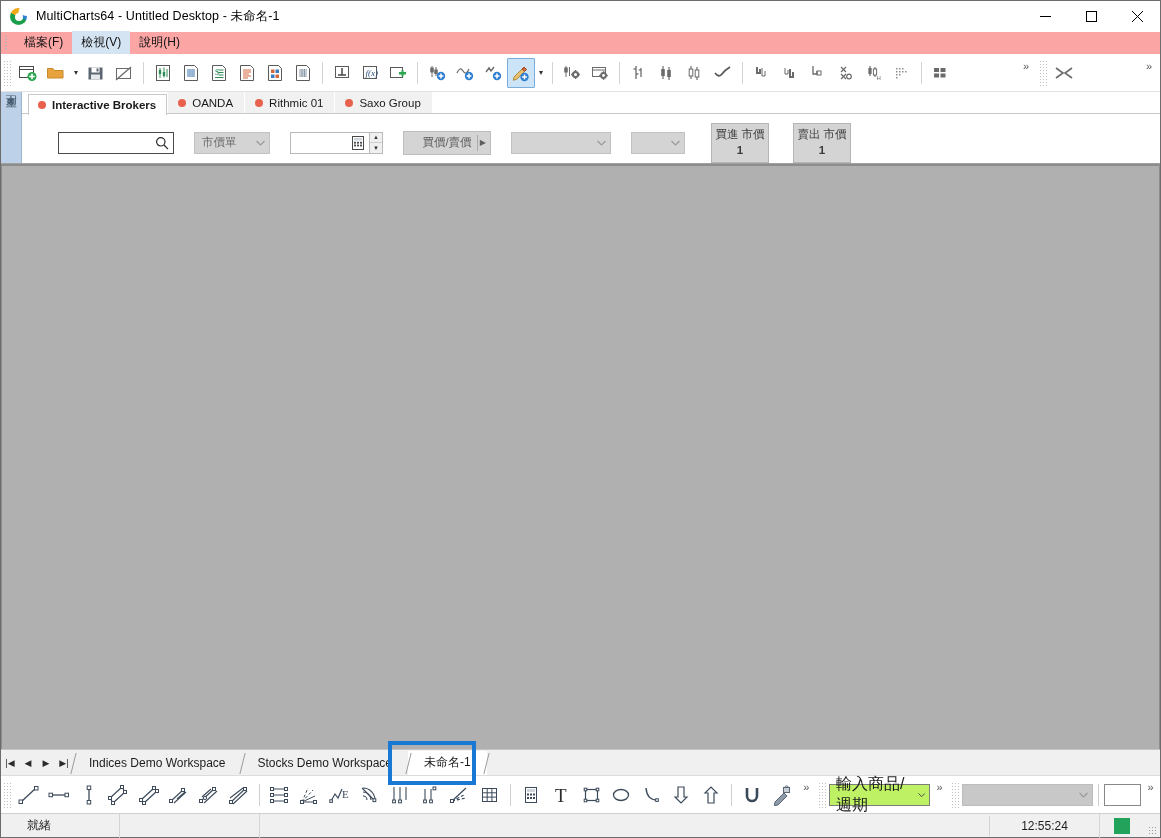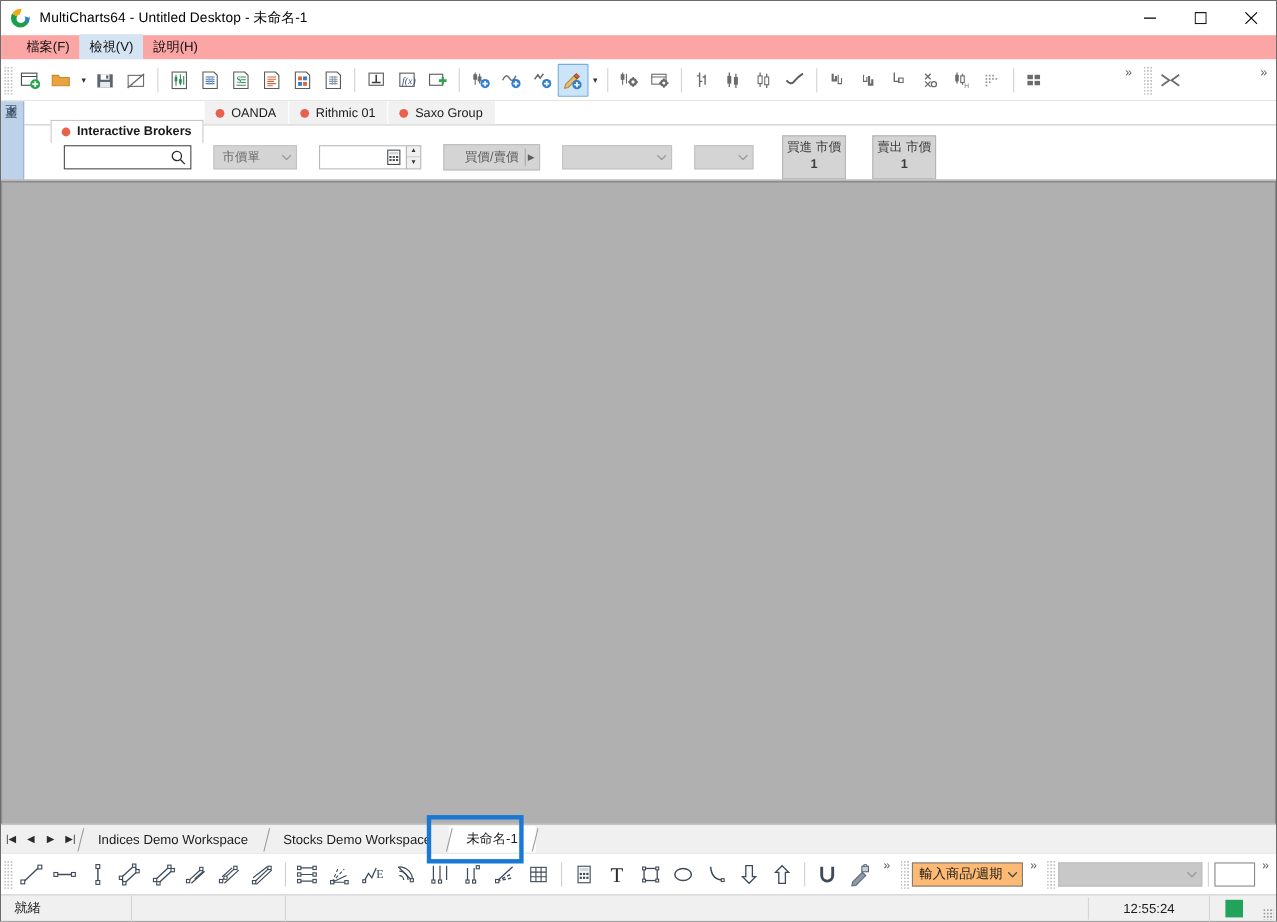--- a/index.html
+++ b/index.html
@@ -76,21 +76,21 @@
              display:flex; flex-direction:column; align-items:center; position:relative; }
   .op-x { font-size:11px; font-weight:bold; color:#14395f; margin-top:3px; cursor:default; }
   .op-vtext { writing-mode: vertical-rl; transform: rotate(180deg); font-size:11px;
               color:#4a5d70; margin-top:6px; letter-spacing:1px; cursor:default; }
   .op-body { flex:1; display:flex; flex-direction:column; background:#ffffff; }
   .broker-tabs { height:22px; display:flex; align-items:flex-end; padding-left:6px;
                  border-bottom:1px solid #c9c9c9; background:#ffffff; }
   .bk-tab { display:flex; align-items:center; gap:6px; padding:3px 10px 3px 9px; font-size:11.5px;
             color:#1a1a1a; border:1px solid transparent; border-bottom:none;
             background: #f1f1f1; margin-right:1px; cursor:default; height:21px; }
-  .bk-tab.active { background:#ffffff; border-color:#c9c9c9; font-weight:bold; position:relative; top:17px;margin-left:18px; }
+  .bk-tab.active { background:#ffffff; border-color:#c9c9c9; font-weight:bold; position:relative; top:2px; }
   .dot { width:8px; height:8px; border-radius:50%; background:#e8614d; flex:0 0 8px; }
   .order-row { flex:1; display:flex; align-items:center; padding: 8px 0 0 36px; gap:20px; }
 
   .sym-box { width:116px; height:22px; border:1px solid #4a4a4a; background:#fff;
              display:flex; align-items:center; justify-content:flex-end; padding-right:4px; cursor:text; }
   .combo { height:22px; background:#d4d4d4; border:1px solid #c2c2c2; display:flex; align-items:center;
            justify-content:space-between; padding:0 4px 0 7px; font-size:11.5px; color:#7a7a7a; cursor:default; }
   .combo .cv { color:#6e6e6e; }
   .qty-box { width:80px; height:22px; border:1px solid #b9b9b9; background:#fff;
              display:flex; align-items:center; justify-content:flex-end; cursor:text; }
@@ -124,33 +124,33 @@
   .ws-tab.current::after { content:""; position:absolute; right:0; top:2px; bottom:1px; width:9px;
                     border-right:1px solid #9a9a9a; transform: skewX(-14deg); }
   .hl-box { position:absolute; left:387px; top:-9px; width:88px; height:44px;
             border:4px solid #1878d4; pointer-events:none; }
 
   
   .drawbar { height:38px; flex:0 0 38px; display:flex; align-items:center;
              background:#ffffff; border-top:1px solid #dcdcdc; }
   .db-btn { width:31px; height:30px; display:flex; align-items:center; justify-content:center; cursor:default; }
   .db-sep { width:1px; height:22px; background:#cfcfcf; margin:0 5px; flex:0 0 1px; }
-  .sym-combo { width:104px; height:22px; border:1px solid #7d7d7d; background:#fdba74; display:flex;
+  .sym-combo { width:104px; height:22px; border:1px solid #7d7d7d; background:#bef264; display:flex;
                align-items:center; justify-content:space-between; padding:0 4px 0 6px;
-               font-size:12px; color:#1a1a1a; cursor:default; }
+               font-size:16px; color:#1a1a1a; cursor:default; }
   .gray-combo { width:135px; height:22px; background:#c8c8c8; border:1px solid #bdbdbd; display:flex;
                 align-items:center; justify-content:flex-end; padding-right:4px; color:#8b8b8b; cursor:default;}
   .white-box { width:38px; height:22px; border:1px solid #888; background:#fff; cursor:text; }
   .db-overflow { width:20px; height:30px; display:flex; align-items:flex-start; justify-content:center;
                  font-size:11px; color:#555; padding-top:1px; cursor:default; }
 
   
   .statusbar { height:24px; flex:0 0 24px; display:flex; align-items:center;
                background:#f0f0f0; border-top:1px solid #cfcfcf; font-size:12px; color:#1c1c1c; }
-  .sb-ready { padding-left:12px; flex:0 0 118px; }
+  .sb-ready { padding-left:26px; flex:0 0 118px; }
   .sb-cell { flex:0 0 auto; height:24px; border-left:1px solid #d4d4d4; }
   .sb-fill { flex:1; height:24px; border-left:1px solid #d4d4d4; }
   .sb-time { width:110px; text-align:center; border-left:1px solid #d4d4d4; height:20px;
              display:flex; align-items:center; justify-content:center; }
   .sb-status { width:45px; height:24px; border-left:1px solid #d4d4d4; display:flex;
                align-items:center; justify-content:center; }
   .sb-status i { display:block; width:16px; height:16px; background:#22a25a; }
   .sb-grip { width:16px; height:24px; display:flex; align-items:flex-end; justify-content:flex-end;
              padding:0 2px 2px 0; }
   .sb-grip span { display:block; width:10px; height:10px;

